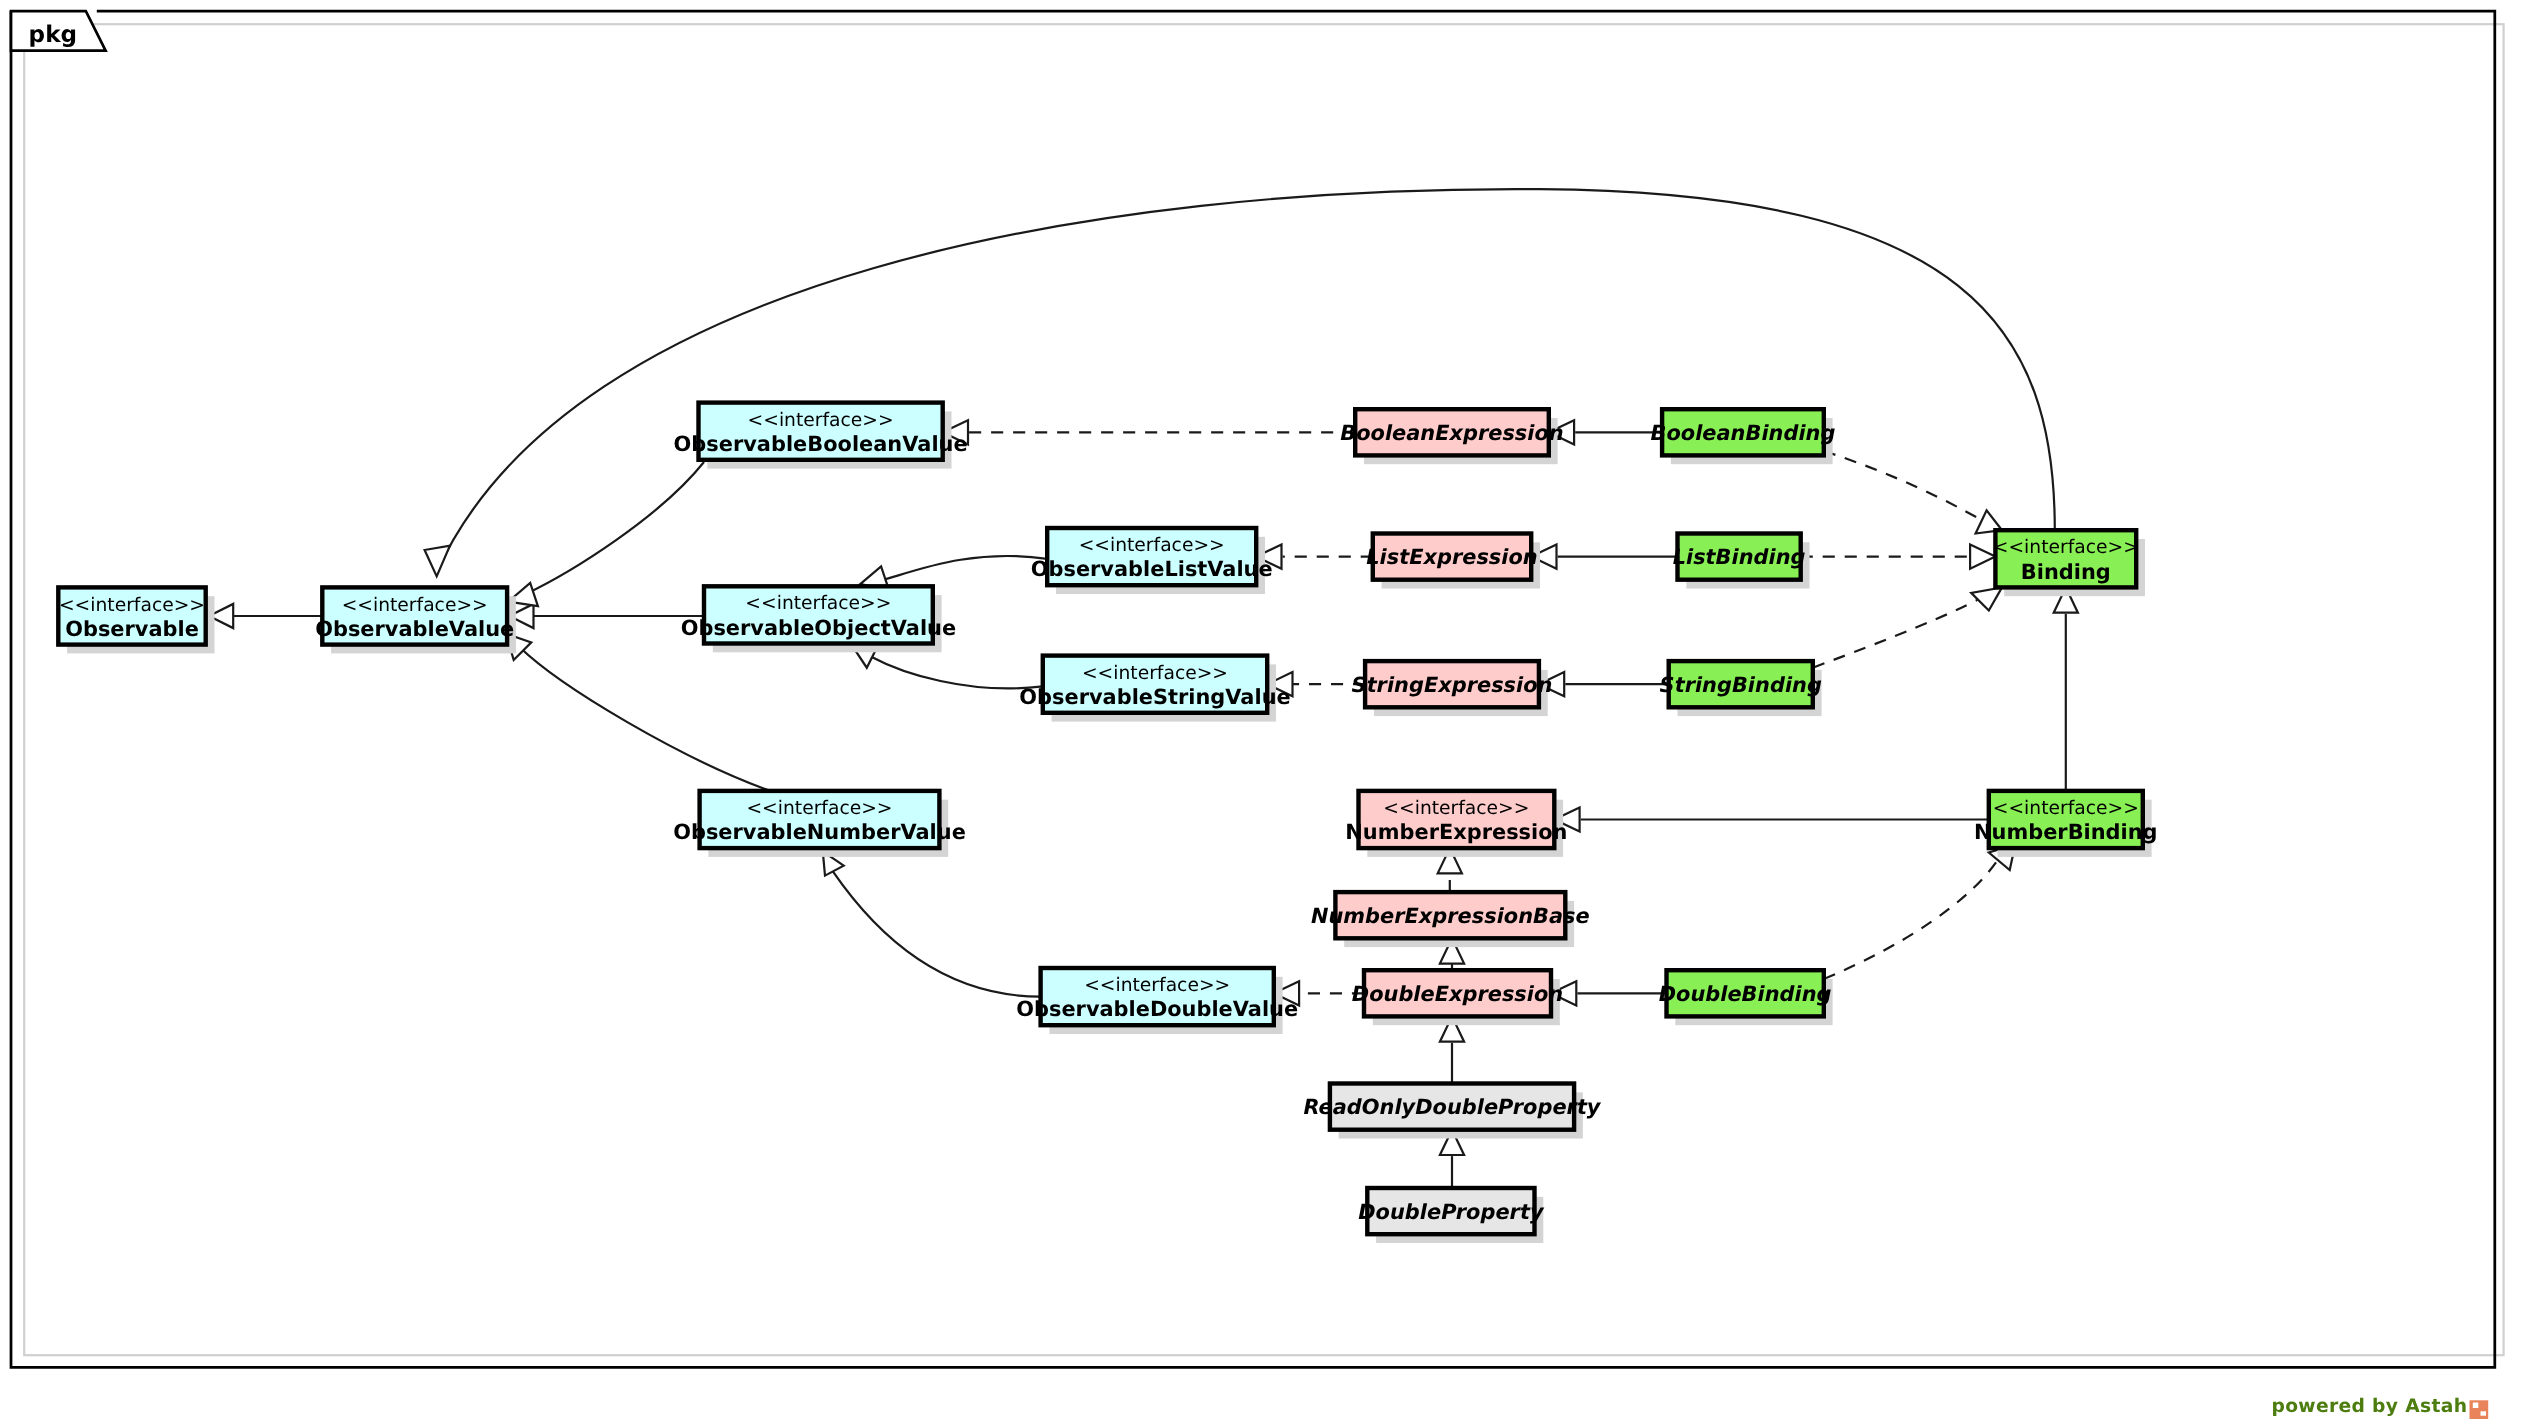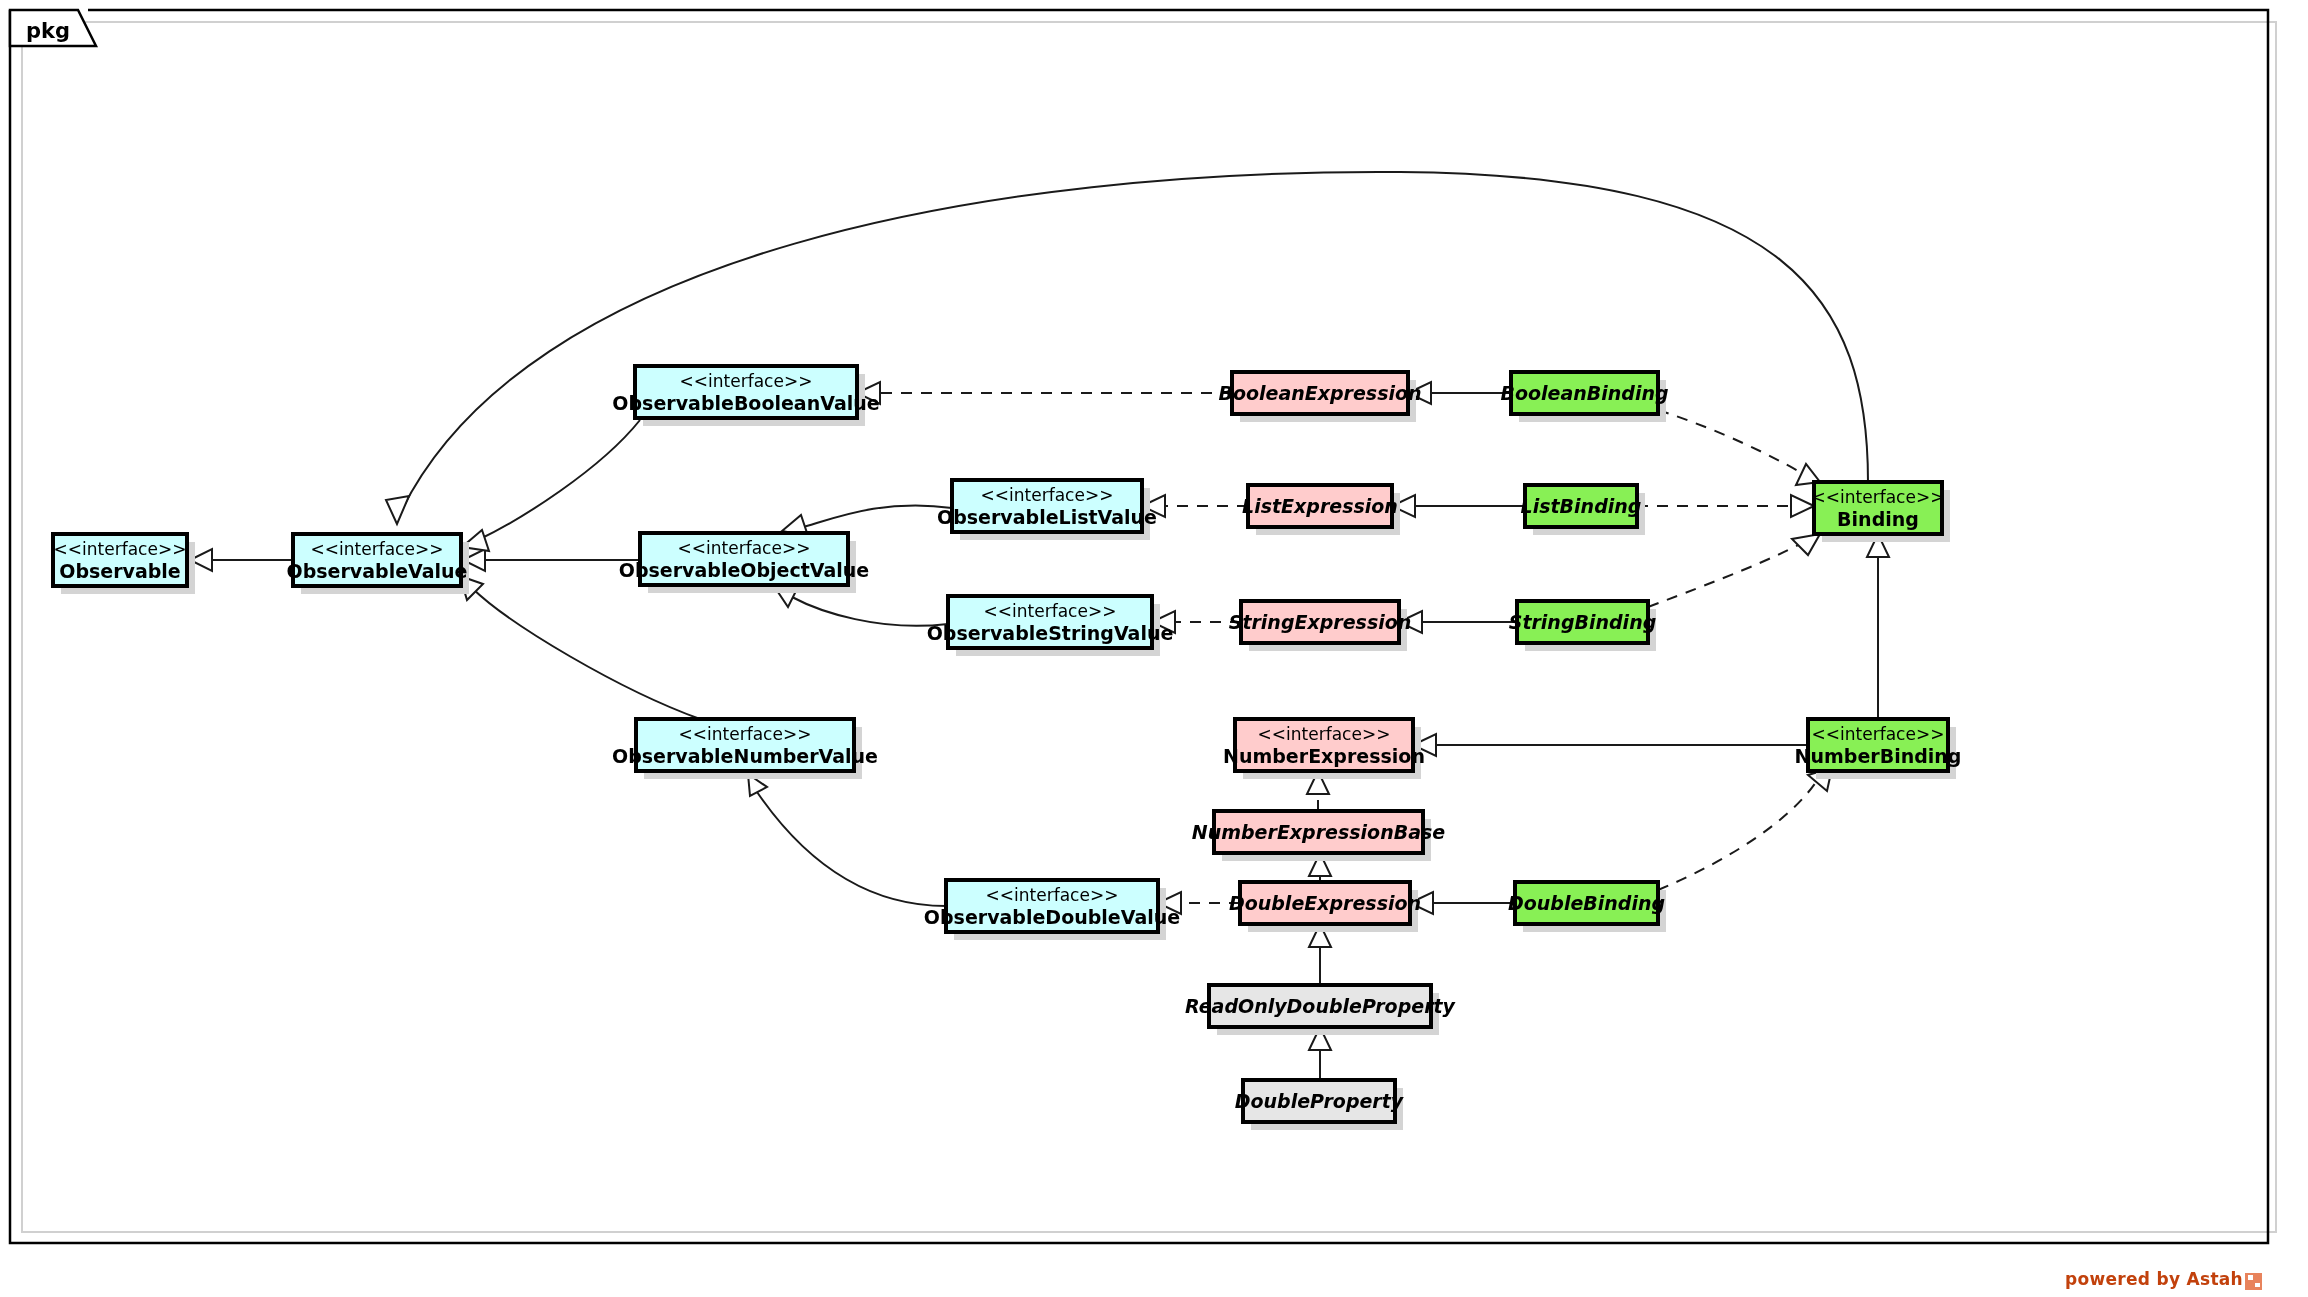--- a/index.html
+++ b/index.html
@@ -48,21 +48,21 @@
     font-weight: bold;
     fill: #000000;
   }
   .footer-text {
     position: absolute;
     right: 46px;
     bottom: 8px;
     font-family: "DejaVu Sans", sans-serif;
     font-size: 17px;
     font-weight: bold;
-    color: #c2410c;
+    color: #4d7c0f;
     letter-spacing: 0.3px;
     white-space: nowrap;
     display: flex;
     align-items: center;
     gap: 2px;
   }
   .astah-logo {
     display: inline-block;
     width: 17px;
     height: 17px;

